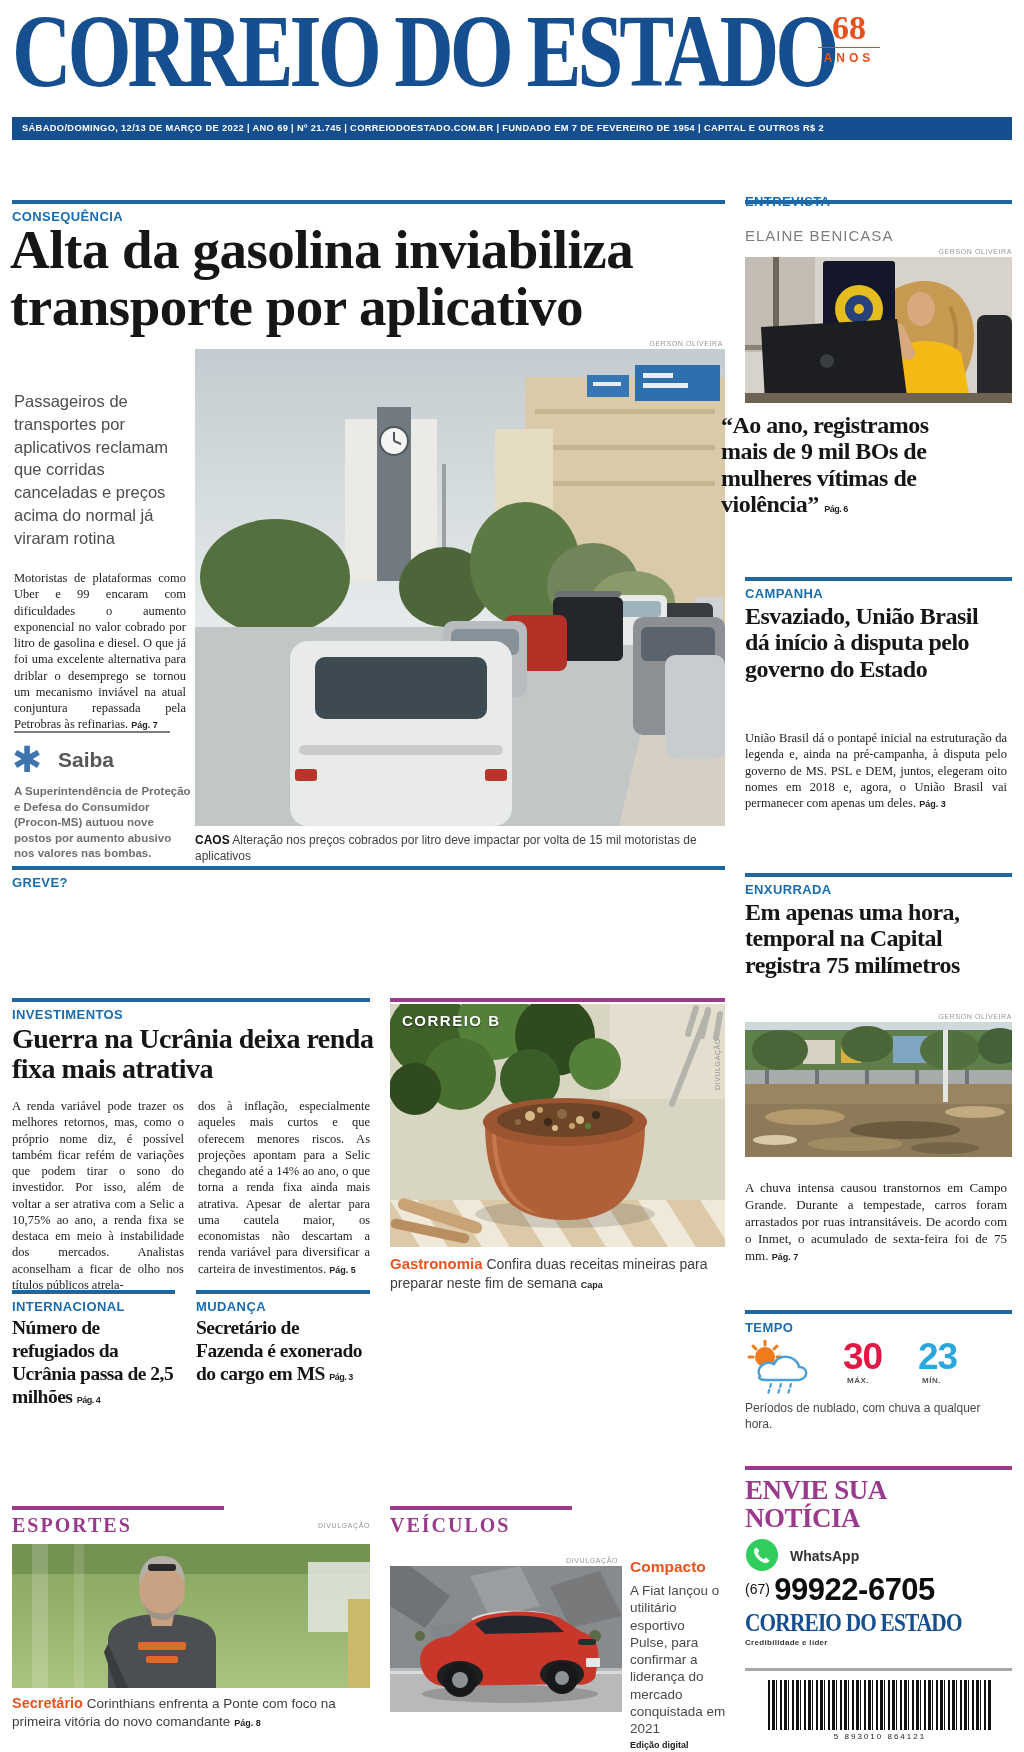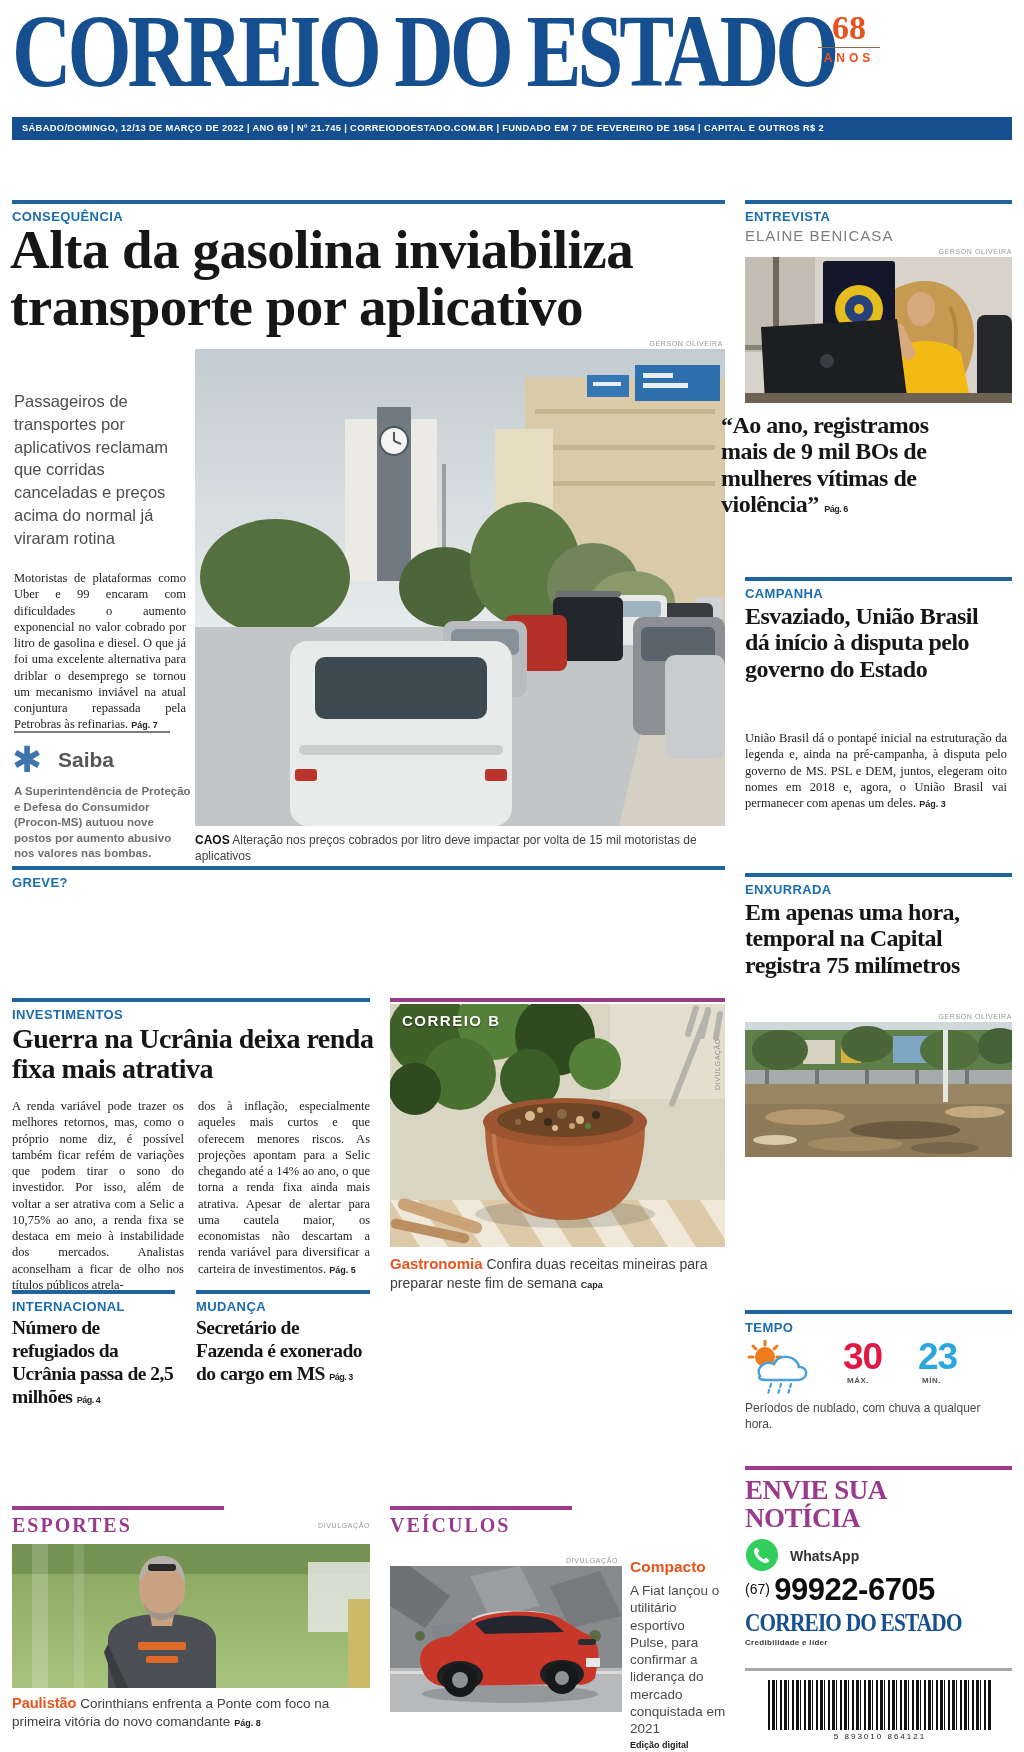--- a/index.html
+++ b/index.html
@@ -143,21 +143,21 @@
       <rect x="95" y="292" width="222" height="185" rx="18" fill="#e9ebea"></rect>
       <rect x="120" y="308" width="172" height="62" rx="10" fill="#3d4a52"></rect>
       <rect x="104" y="396" width="204" height="10" rx="5" fill="#c9cccb"></rect>
       <rect x="100" y="420" width="22" height="12" rx="3" fill="#b9352c"></rect>
       <rect x="290" y="420" width="22" height="12" rx="3" fill="#b9352c"></rect>
     </svg>
   </div>
   <div class="caption" style="left:195px;top:833px;width:530px;"><span class="cap-label">CAOS</span><span> Alteração nos preços cobrados por litro deve impactar por volta de 15 mil motoristas de aplicativos</span></div>
 
   <div class="rule" style="left:745px;top:200px;width:267px;"></div>
-  <div class="kicker" style="left:745px;top:209px;">ENTREVISTA</div>
+  <div class="kicker" style="left:745px;top:194px;">ENTREVISTA</div>
   <div class="interview-name" style="left:745px;top:227px;">ELAINE BENICASA</div>
   <div class="credit" style="left:852px;top:248px;width:160px;">GERSON OLIVEIRA</div>
   <div class="photo" style="left:745px;top:257px;width:267px;height:146px;">
     <svg viewBox="0 0 267 146" preserveAspectRatio="none">
       <rect width="267" height="146" fill="#d7d3cb"></rect>
       <rect x="0" y="0" width="70" height="95" fill="#c2bcb2"></rect>
       <rect x="28" y="0" width="6" height="95" fill="#6e675c"></rect>
       <rect x="0" y="88" width="70" height="5" fill="#8a8277"></rect>
       <rect x="78" y="4" width="72" height="104" rx="3" fill="#14172a"></rect>
       <circle cx="114" cy="52" r="24" fill="#e6bd1e"></circle>
@@ -267,20 +267,21 @@
       <rect y="62" width="267" height="20" fill="#9a8563"></rect>
       <ellipse cx="60" cy="95" rx="40" ry="8" fill="#b59a6e"></ellipse>
       <ellipse cx="160" cy="108" rx="55" ry="9" fill="#6b5a40"></ellipse>
       <ellipse cx="230" cy="90" rx="30" ry="6" fill="#c2ab80"></ellipse>
       <ellipse cx="110" cy="122" rx="48" ry="7" fill="#a08b62"></ellipse>
       <ellipse cx="30" cy="118" rx="22" ry="5" fill="#d8c9a8"></ellipse>
       <ellipse cx="200" cy="126" rx="34" ry="6" fill="#77654a"></ellipse>
       <rect x="198" y="8" width="5" height="72" fill="#e5e5e2"></rect>
     </svg>
   </div>
+  <p class="serif-body" style="left:745px;top:1180px;width:262px;margin:0;font-size:13px;"><span>A chuva intensa causou transtornos em Campo Grande. Durante a tempestade, carros foram arrastados por ruas intransitáveis. De acordo com o Inmet, o acumulado de sexta-feira foi de 75 mm. </span><span class="pgref">Pág. 7</span></p>
 
   <div class="rule" style="left:12px;top:1290px;width:163px;"></div>
   <div class="kicker" style="left:12px;top:1299px;">INTERNACIONAL</div>
   <div class="hl" style="left:12px;top:1316px;width:164px;font-size:19.5px;line-height:1.18;"><span>Número de refugiados da Ucrânia passa de 2,5 milhões </span><span class="pgref">Pág. 4</span></div>
 
   <div class="rule" style="left:196px;top:1290px;width:174px;"></div>
   <div class="kicker" style="left:196px;top:1299px;">MUDANÇA</div>
   <div class="hl" style="left:196px;top:1316px;width:172px;font-size:19.5px;line-height:1.18;"><span>Secretário de Fazenda é exonerado do cargo em MS </span><span class="pgref">Pág. 3</span></div>
 
   <div class="rule" style="left:745px;top:1310px;width:267px;"></div>
@@ -347,21 +348,21 @@
       <path d="M138,70 L162,70 L160,82 L140,82 Z" fill="#c9a183"></path>
       <ellipse cx="150" cy="46" rx="23" ry="27" fill="#c9a183"></ellipse>
       <path d="M127,40 C127,22 136,12 150,12 C164,12 173,22 173,40 C168,28 160,22 150,22 C140,22 132,28 127,40 Z" fill="#b5b0a8"></path>
       <rect x="136" y="20" width="28" height="7" rx="3" fill="#2a2a2a"></rect>
       <path d="M131,56 C134,74 166,74 169,56 C167,70 160,76 150,76 C140,76 133,70 131,56 Z" fill="#a09488"></path>
       <rect x="126" y="98" width="48" height="8" rx="2" fill="#e06a28"></rect>
       <rect x="134" y="112" width="32" height="7" rx="2" fill="#e06a28"></rect>
       <path d="M96,100 L116,144 L104,144 L92,108 Z" fill="#3a3d40"></path>
     </svg>
   </div>
-  <div class="caption" style="left:12px;top:1694px;width:358px;font-size:13.5px;"><span class="cap-label orange" style="font-size:14.5px;">Paulistão</span><span> Corinthians enfrenta a Ponte com foco na primeira vitória do novo comandante </span><span class="pgref">Pág. 8</span></div>
+  <div class="caption" style="left:12px;top:1694px;width:358px;font-size:13.5px;"><span class="cap-label orange" style="font-size:14.5px;">Secretário</span><span> Corinthians enfrenta a Ponte com foco na primeira vitória do novo comandante </span><span class="pgref">Pág. 8</span></div>
 
   <div class="rule purple" style="left:390px;top:1506px;width:182px;"></div>
   <div class="kicker purple-serif" style="left:390px;top:1514px;">VEÍCULOS</div>
   <div class="credit" style="left:505px;top:1557px;width:113px;">DIVULGAÇÃO</div>
   <div class="photo" style="left:390px;top:1566px;width:232px;height:146px;">
     <svg viewBox="0 0 232 146" preserveAspectRatio="none">
       <rect width="232" height="102" fill="#888b8d"></rect>
       <polygon points="20,0 60,30 35,62 0,40 0,0" fill="#6f7375"></polygon>
       <polygon points="80,10 130,0 150,40 100,52" fill="#9b9ea0"></polygon>
       <polygon points="160,20 210,5 232,50 180,62" fill="#77797b"></polygon>

